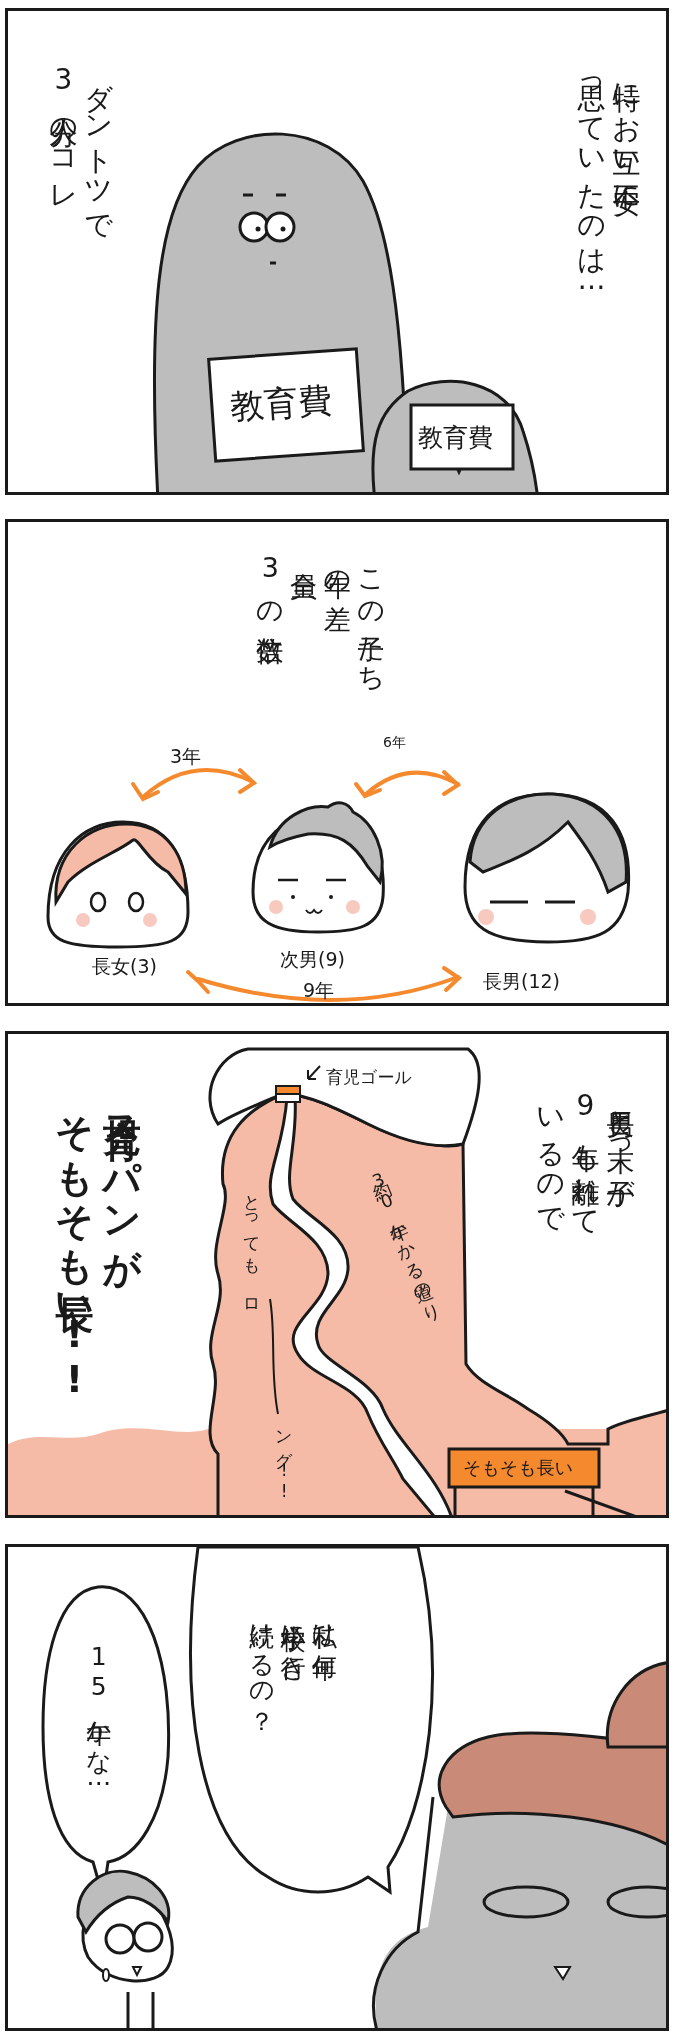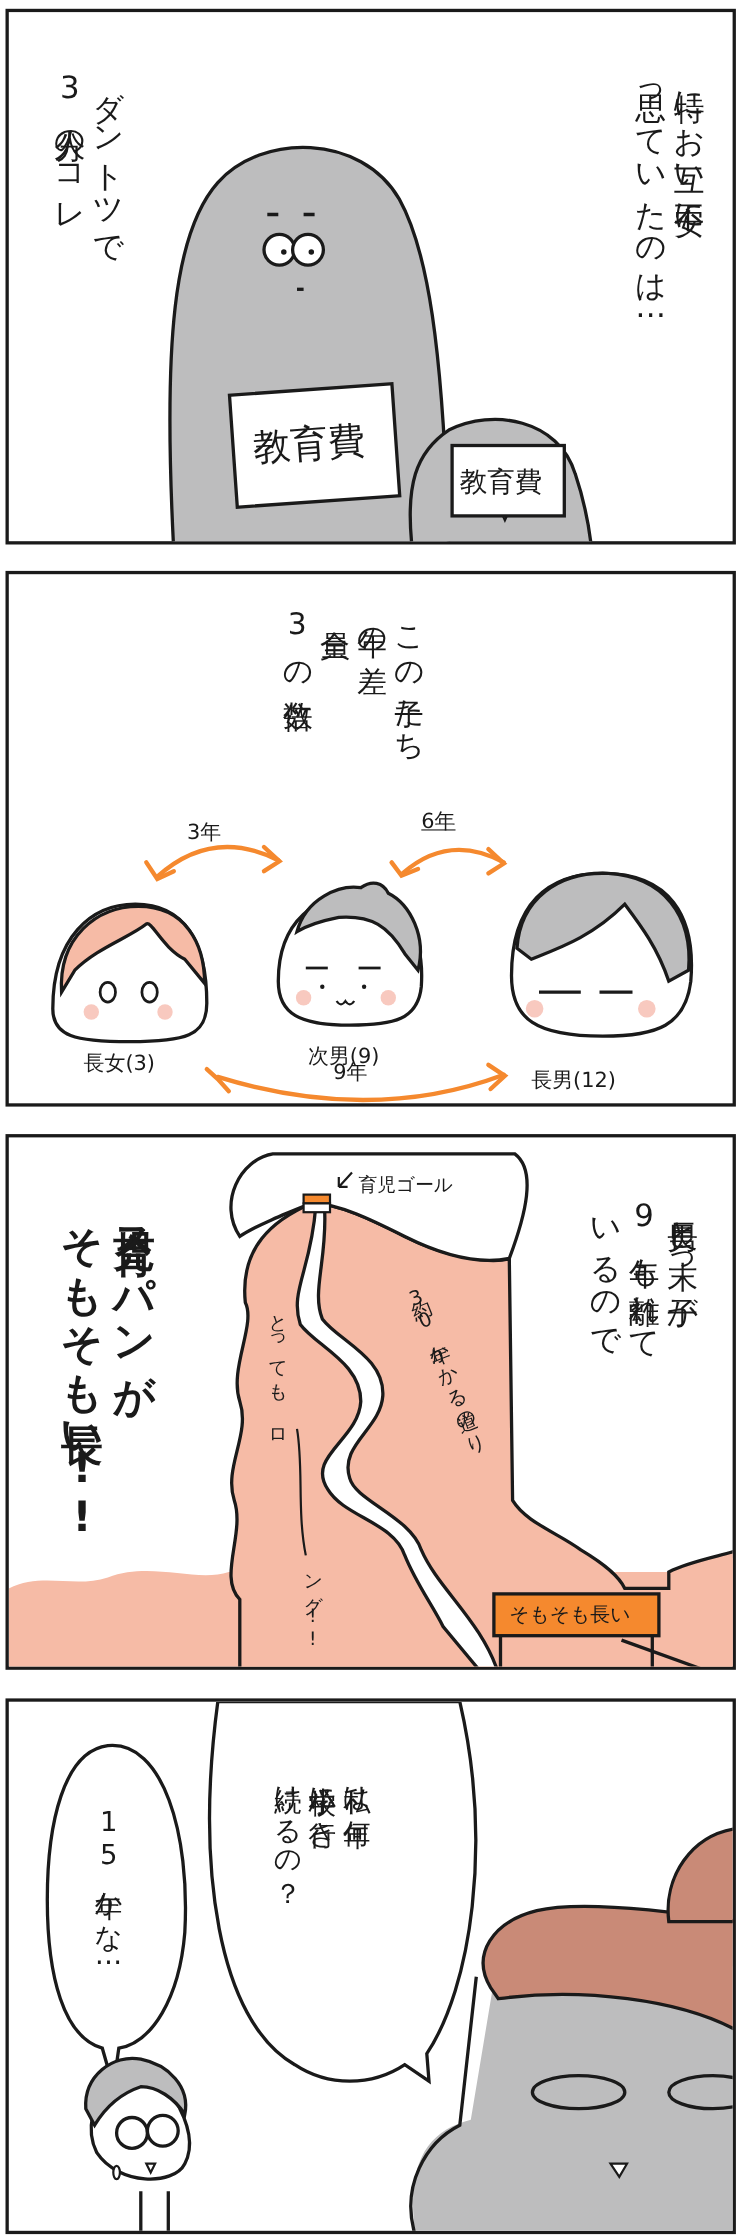--- a/index.html
+++ b/index.html
@@ -91,23 +91,23 @@
       <line x1="537" y1="380" x2="567" y2="380" stroke="#1a1a1a" stroke-width="3"></line>
       <circle cx="478" cy="395" r="8" fill="#f8c9bf"></circle>
       <circle cx="580" cy="395" r="8" fill="#f8c9bf"></circle>
     </g>
   </svg>
   <div class="vtext" style="left:245px; top:30px; font-size:27px;">この子たち
 年の差
 全員
 3の倍数</div>
   <div class="hand" style="left:162px; top:222px; font-size:19px;">3年</div>
-  <div class="hand" style="left:375px; top:212px; font-size:19px;text-decoration:underline;">6年</div>
-  <div class="hand" style="left:295px; top:440px; font-size:19px;">9年</div>
-  <div class="hand" style="left:68px; top:432px; font-size:19px;">長女(3)</div>
+  <div class="hand" style="left:375px; top:212px; font-size:14px;">6年</div>
+  <div class="hand" style="left:295px; top:456px; font-size:19px;">9年</div>
+  <div class="hand" style="left:84px; top:432px; font-size:19px;">長女(3)</div>
   <div class="hand" style="left:272px; top:425px; font-size:19px;">次男(9)</div>
   <div class="hand" style="left:475px; top:447px; font-size:19px;">長男(12)</div>
 </div>
 
 <div class="panel" style="top:1031px; height:487px;">
   <svg width="664" height="487">
 
     <path d="M0 487 L0 410 C30 395 60 410 90 400 C130 385 170 405 200 395 L620 395 C640 380 660 385 664 380 L664 487 Z" fill="#f6bba6"></path>
 
     <path d="M210 420 C190 400 215 360 205 330 C195 300 220 270 210 240 C200 210 225 170 215 150 C210 100 240 75 275 60 C300 60 330 75 360 90 C400 110 440 115 455 110 L458 330 C470 350 500 360 520 375 C545 390 555 400 560 410 L600 410 L600 395 C620 385 650 380 664 375 L664 487 L210 487 Z" fill="#f6bba6" stroke="#1a1a1a" stroke-width="3"></path>

